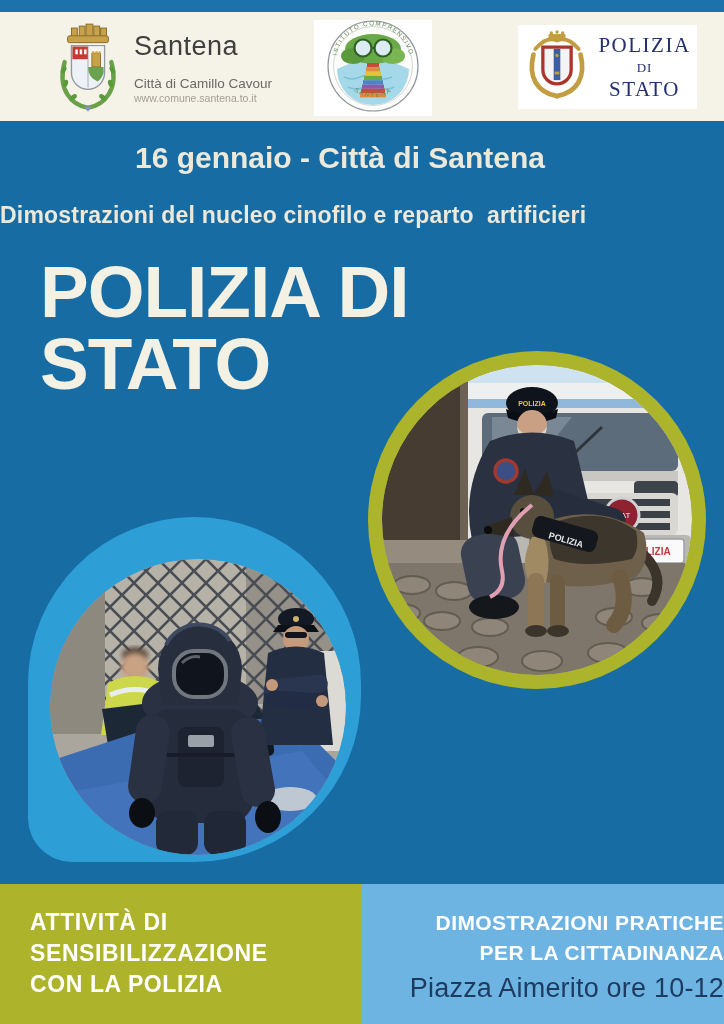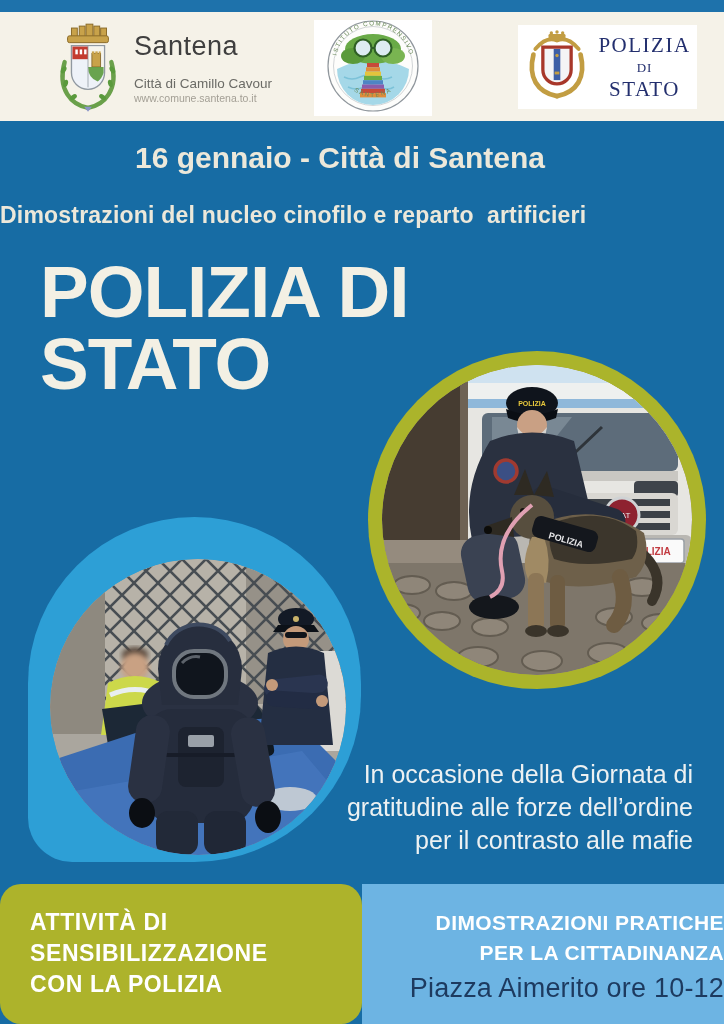--- a/index.html
+++ b/index.html
@@ -38,21 +38,21 @@
     background:var(--ring-light-blue,#2D9FD6);border-radius:170px 170px 170px 45px;}
   .photo-left{position:absolute;left:22px;top:42px;width:296px;height:296px;border-radius:50%;overflow:hidden;}
   .circle-right{position:absolute;left:368px;top:351px;width:338px;height:338px;border-radius:50%;
     background:var(--ring-olive,#ABB42B);}
   .photo-right{position:absolute;left:14px;top:14px;width:310px;height:310px;border-radius:50%;overflow:hidden;}
   .photo-left svg,.photo-right svg{display:block;width:100%;height:100%;}
   
   .footer-left{position:absolute;left:0;top:884px;width:362px;height:140px;
     background:var(--footer-green,#ADB32B);color:#fff;
     padding:23px 0 8px 30px;box-sizing:border-box;
-    font-size:23px;line-height:31px;font-weight:700;letter-spacing:0.6px;border-radius:21px;}
+    font-size:23px;line-height:31px;font-weight:700;letter-spacing:0.6px;}
   .footer-right{position:absolute;left:362px;top:884px;width:362px;height:140px;
     background:var(--footer-light-blue,#6DB4E3);
     padding:24px 0 0 23px;box-sizing:border-box;text-align:right;}
   .footer-right .head{color:#fff;font-size:21px;line-height:30px;font-weight:700;letter-spacing:0.4px;}
   .footer-right .loc{color:var(--navy-text,#1D3A5F);font-size:27px;font-weight:400;margin-top:5px;letter-spacing:0.2px;}
 </style>
 </head>
 <body>
 
 <div class="poster">
@@ -340,25 +340,20 @@
             <path d="M238 212 q10 30 -6 48" stroke="#6e5c42" stroke-width="16" fill="none" stroke-linecap="round"></path>
             <rect x="150" y="158" width="66" height="22" rx="7" fill="#14171d" transform="rotate(16 183 169)"></rect>
             <text x="184" y="178" font-size="9" fill="#e8e8ea" font-weight="bold" text-anchor="middle" transform="rotate(16 184 175)" font-family="Liberation Sans, sans-serif">POLIZIA</text>
             <path d="M150 140 q-38 30 -30 66 q4 18 -12 26" stroke="#e0a0b2" stroke-width="4" fill="none"></path>
           </g>
         </g>
       </svg>
     </div>
   </div>
 
-  <div class="occasion">
-    <div>In occasione della Giornata di</div>
-    <div>gratitudine alle forze dell’ordine</div>
-    <div>per il contrasto alle mafie</div>
-  </div>
 
   <footer>
     <div class="footer-left">
       <div>ATTIVITÀ DI</div>
       <div>SENSIBILIZZAZIONE</div>
       <div>CON LA POLIZIA</div>
     </div>
     <div class="footer-right">
       <div class="head">DIMOSTRAZIONI PRATICHE</div>
       <div class="head">PER LA CITTADINANZA</div>

